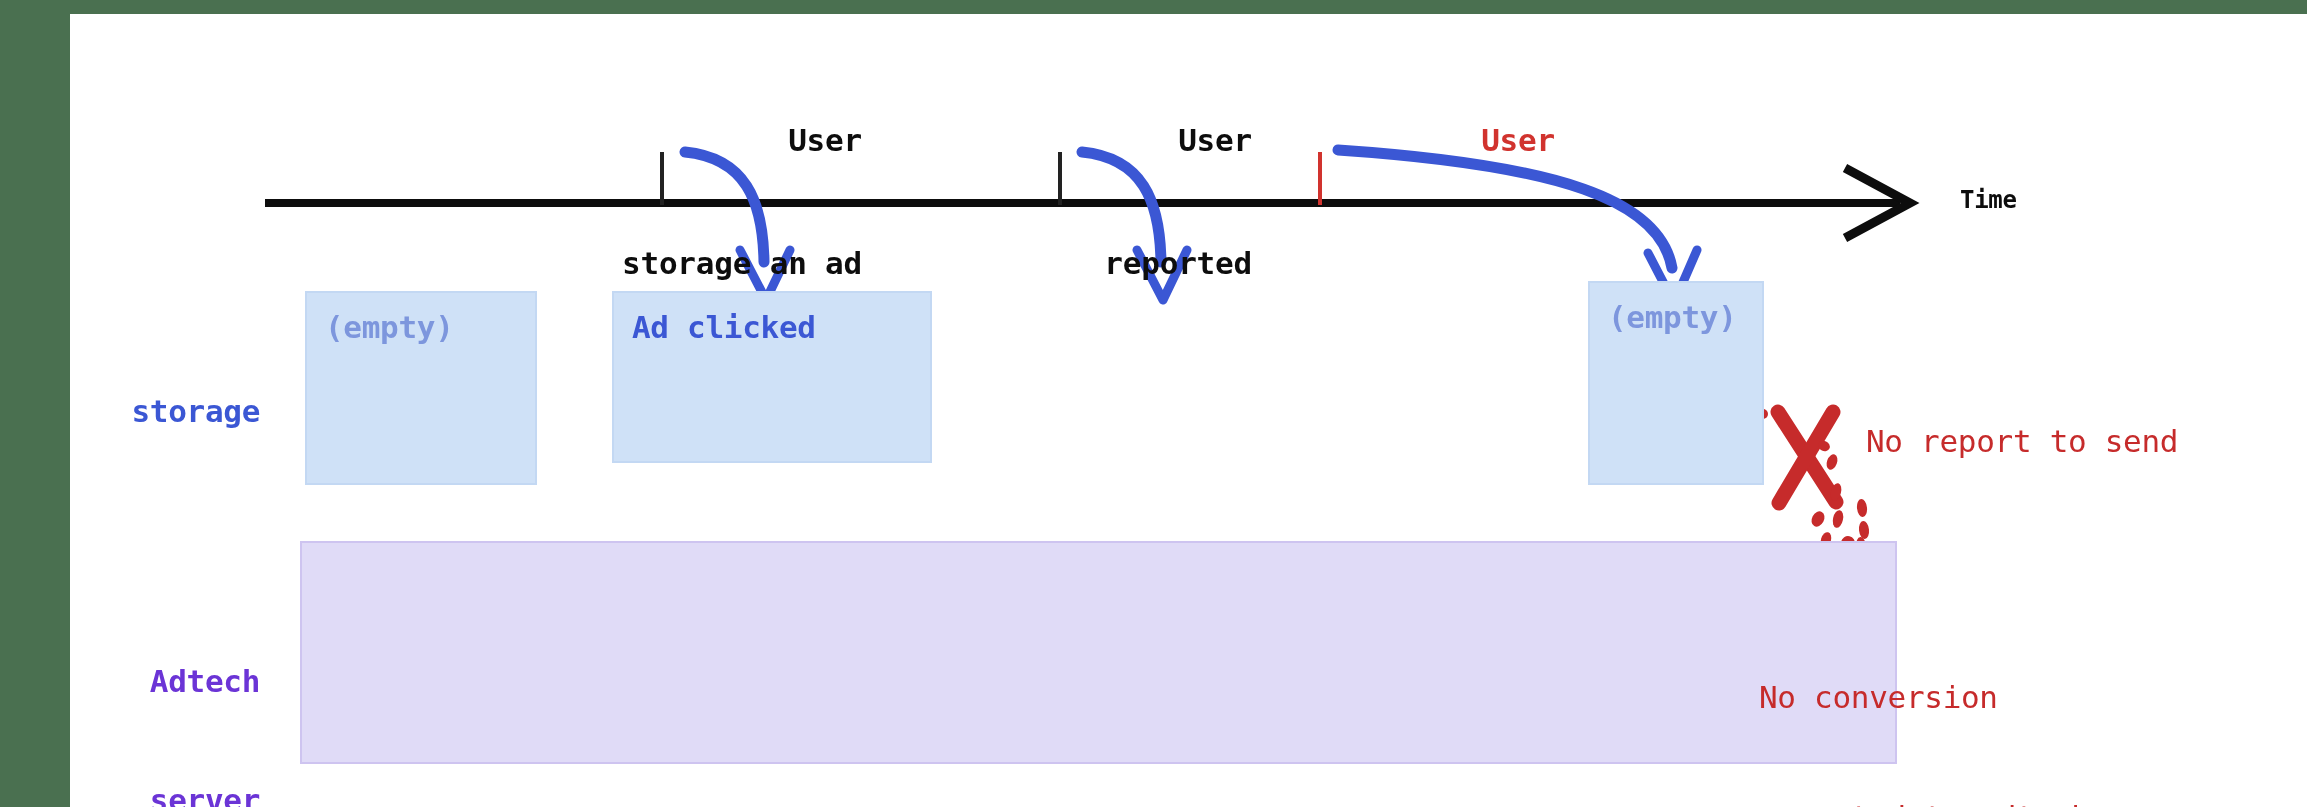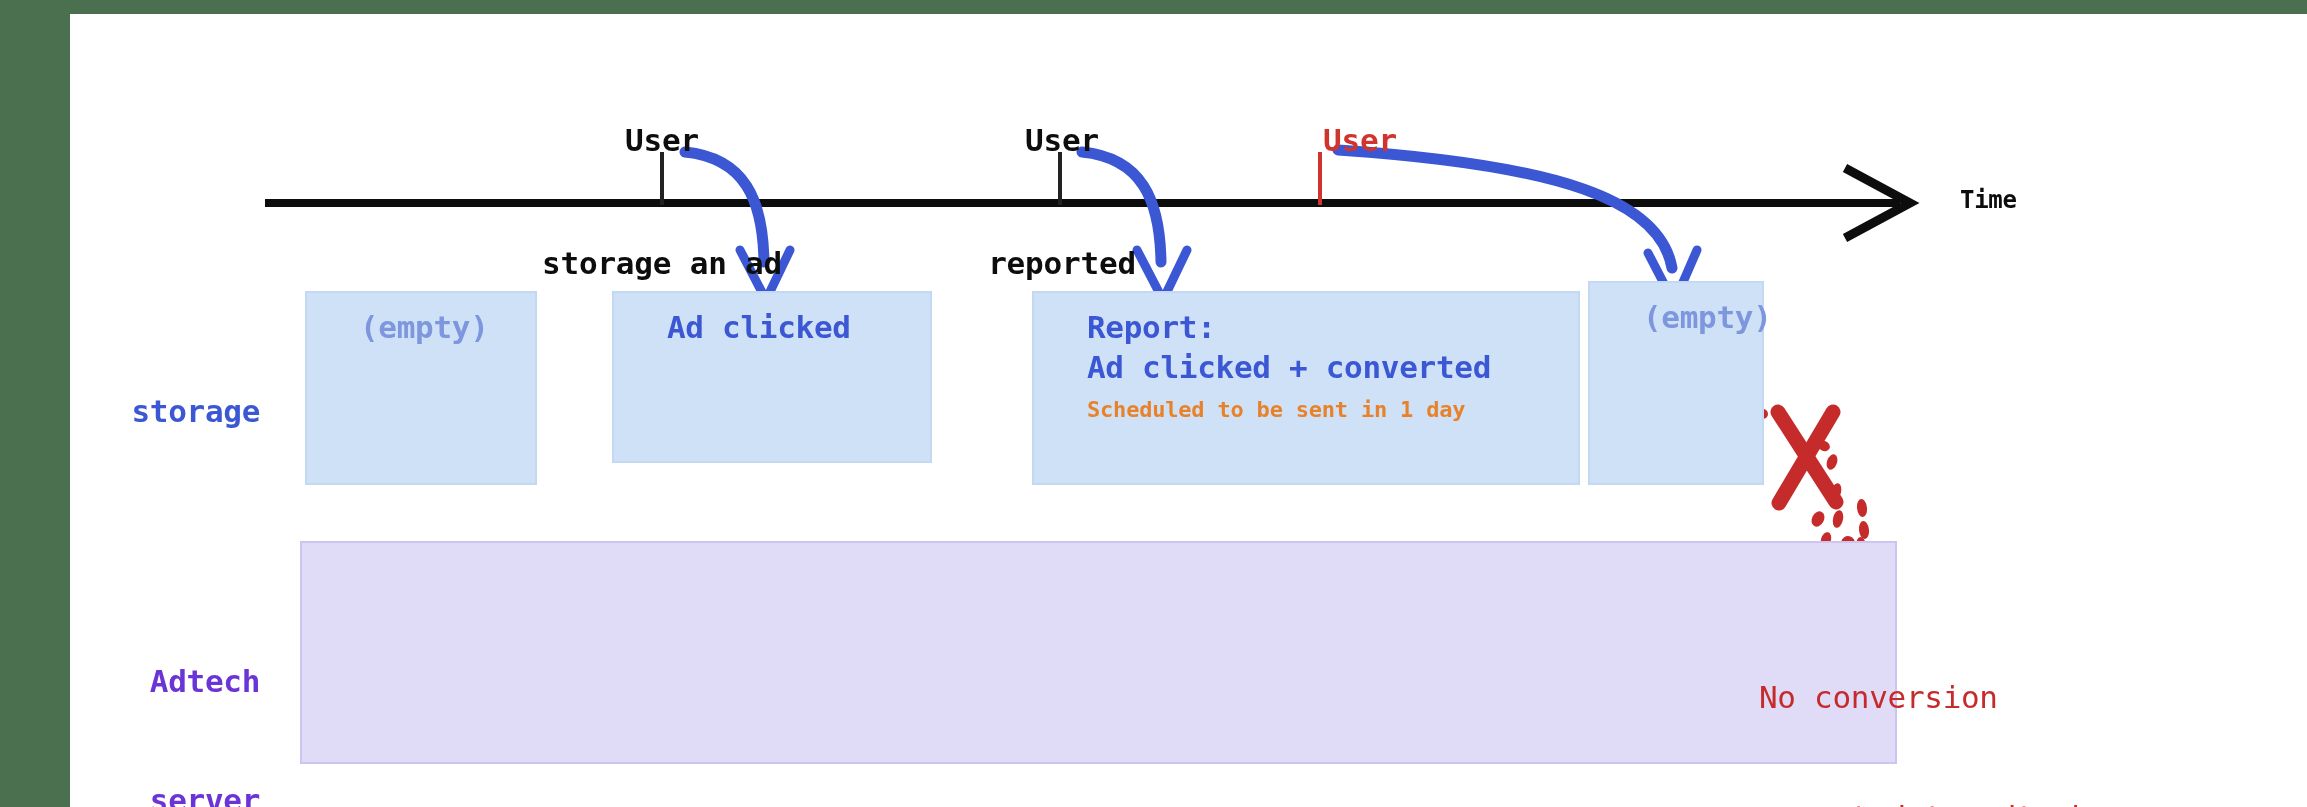--- a/index.html
+++ b/index.html
@@ -31,21 +31,21 @@
     position: absolute;
     left: 0; top: 0;
     width: 2307px;
     height: 807px;
     pointer-events: none;
   }
 
   
   .event-label {
     position: absolute;
-    text-align: center;
+    text-align: right;
     font-weight: bold;
     font-size: 31px;
     line-height: 1.32;
     white-space: pre;
     letter-spacing: -0.2px;
   }
   .event-label.black { color: #0d0d0d; }
   .event-label.red   { color: #d1332e; }
 
   
@@ -77,21 +77,20 @@
     border: 2px solid #c3d8f3;
     box-sizing: border-box;
     padding: 14px 16px 0 18px;
   }
   .box-line {
     font-size: 31px;
     font-weight: bold;
     line-height: 1.3;
     white-space: pre;
     letter-spacing: -0.3px;
-    margin-left: 35px;
   }
   .box-line.normal  { color: #3b57d4; }
   .box-line.muted   { color: #7d96dd; }
   .box-line.note    { color: #e8822a; font-size: 22px; font-weight: bold; margin-top: 8px; letter-spacing: -0.2px;}
 
   
   .adtech-panel {
     position: absolute;
     background: #e0dbf7;
     border: 2px solid #cec4f0;
@@ -197,31 +196,27 @@
   </div>
 
   <div class="storage-box" style="left:305px; top:291px; width:232px; height:194px;">
     <div class="box-line muted">(empty)</div>
   </div>
 
   <div class="storage-box" style="left:612px; top:291px; width:320px; height:172px;">
     <div class="box-line normal">Ad clicked</div>
   </div>
 
-  <div class="storage-box" style="left:1032px; top:291px; width:548px; height:194px;">
-    <div class="box-line normal">Report:</div>
-    <div class="box-line normal">Ad clicked + converted</div>
-    <div class="box-line note">Scheduled to be sent in 1 day</div>
-  </div>
 
   <div class="storage-box" style="left:1588px; top:281px; width:176px; height:204px;">
     <div class="box-line muted">(empty)</div>
   </div>
 
   <div class="adtech-panel" style="left:300px; top:541px; width:1597px; height:223px;"></div>
 
+  <div class="red-note" style="left:1866px; top:421px;">No report to send</div>
 
   <div class="red-note" style="left:1759px; top:596px;">
     <div>No conversion</div>
     <div>reported to adtech</div>
   </div>
 
 </div>
 
 </body></html>

